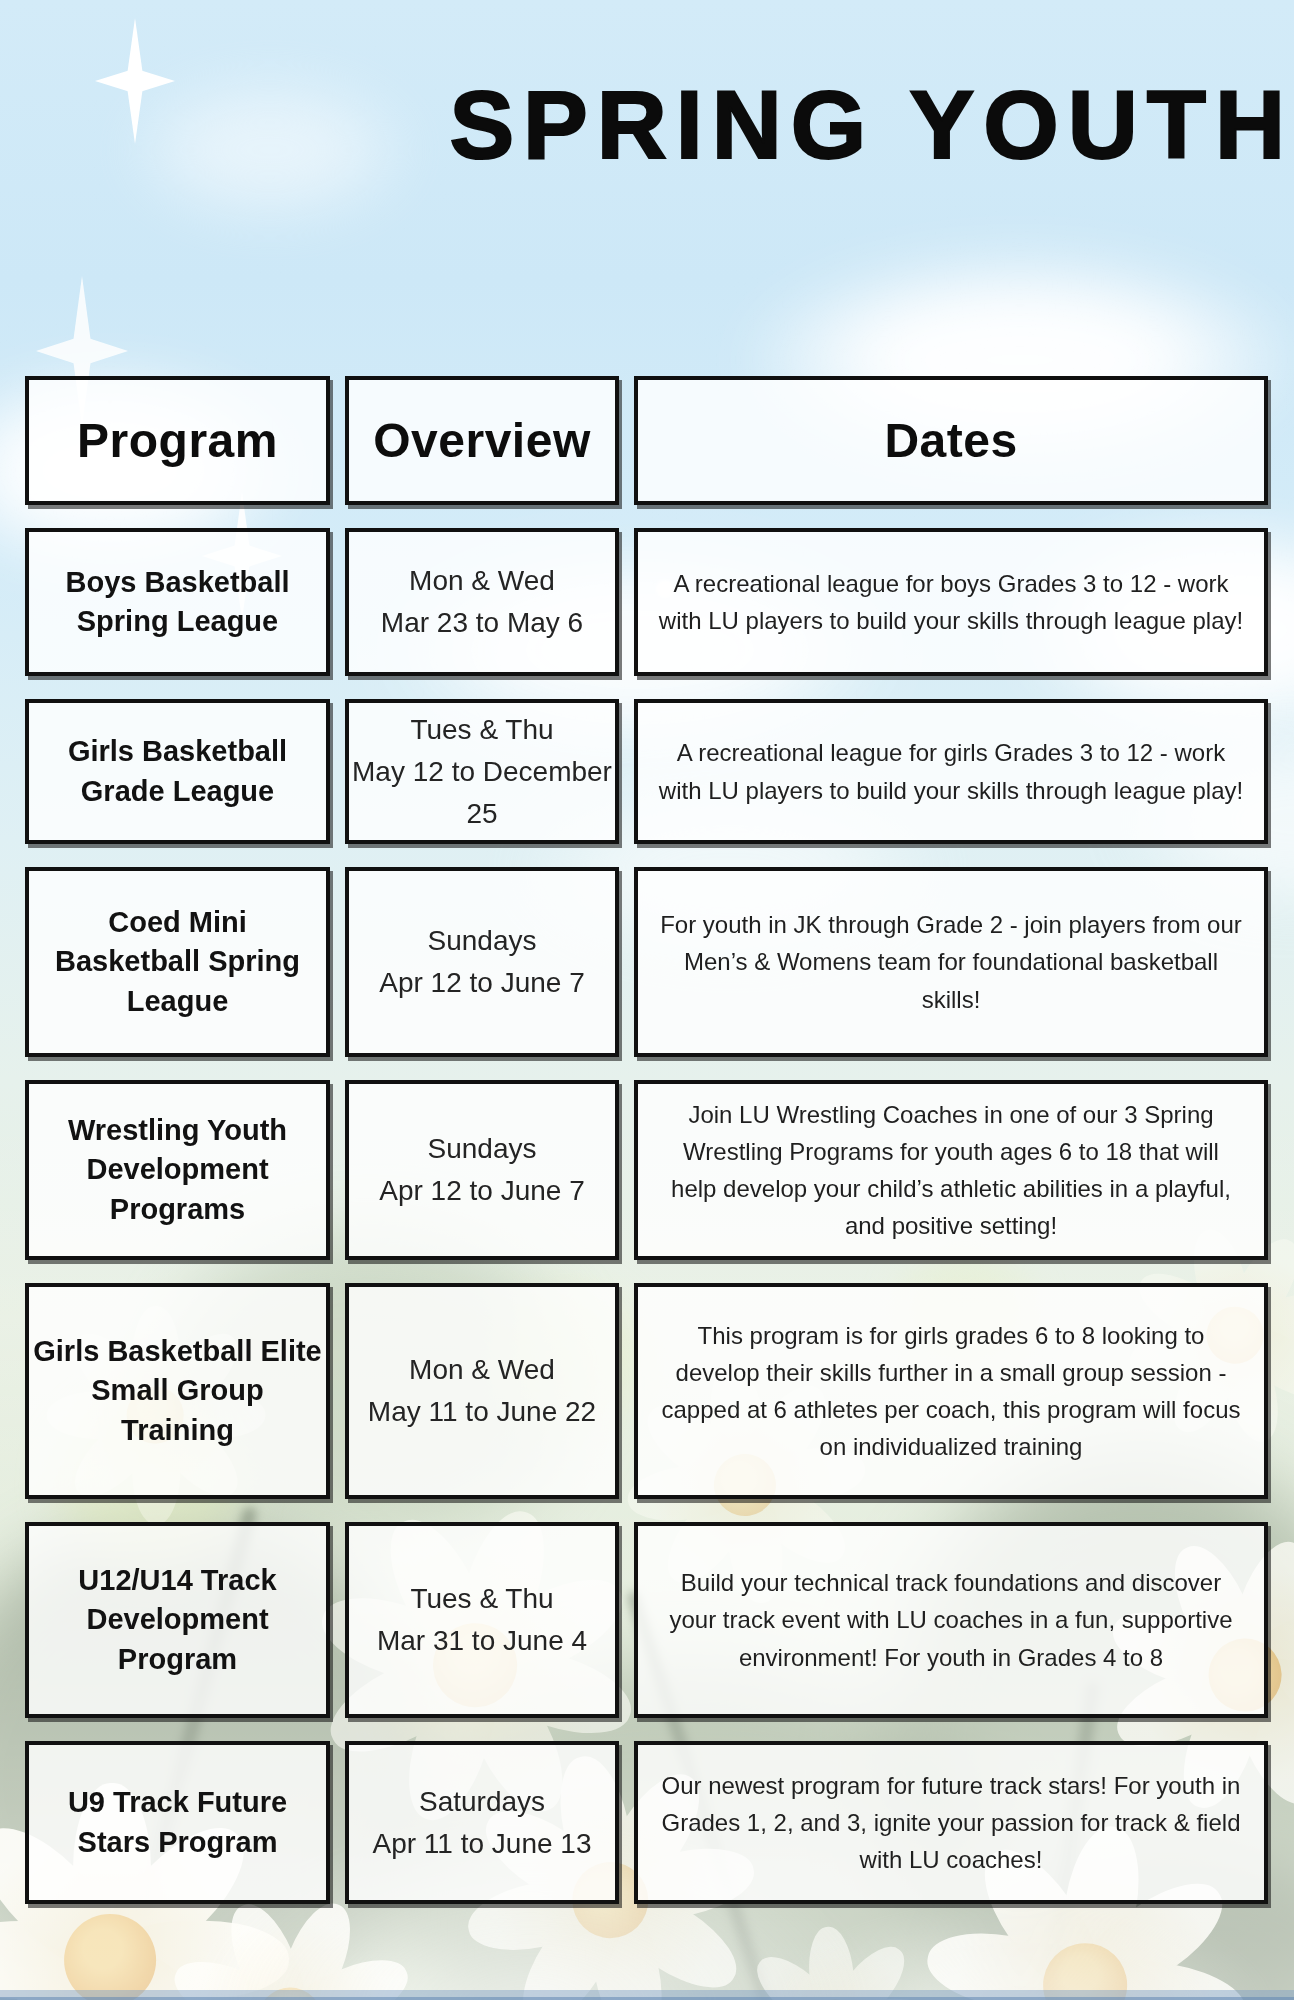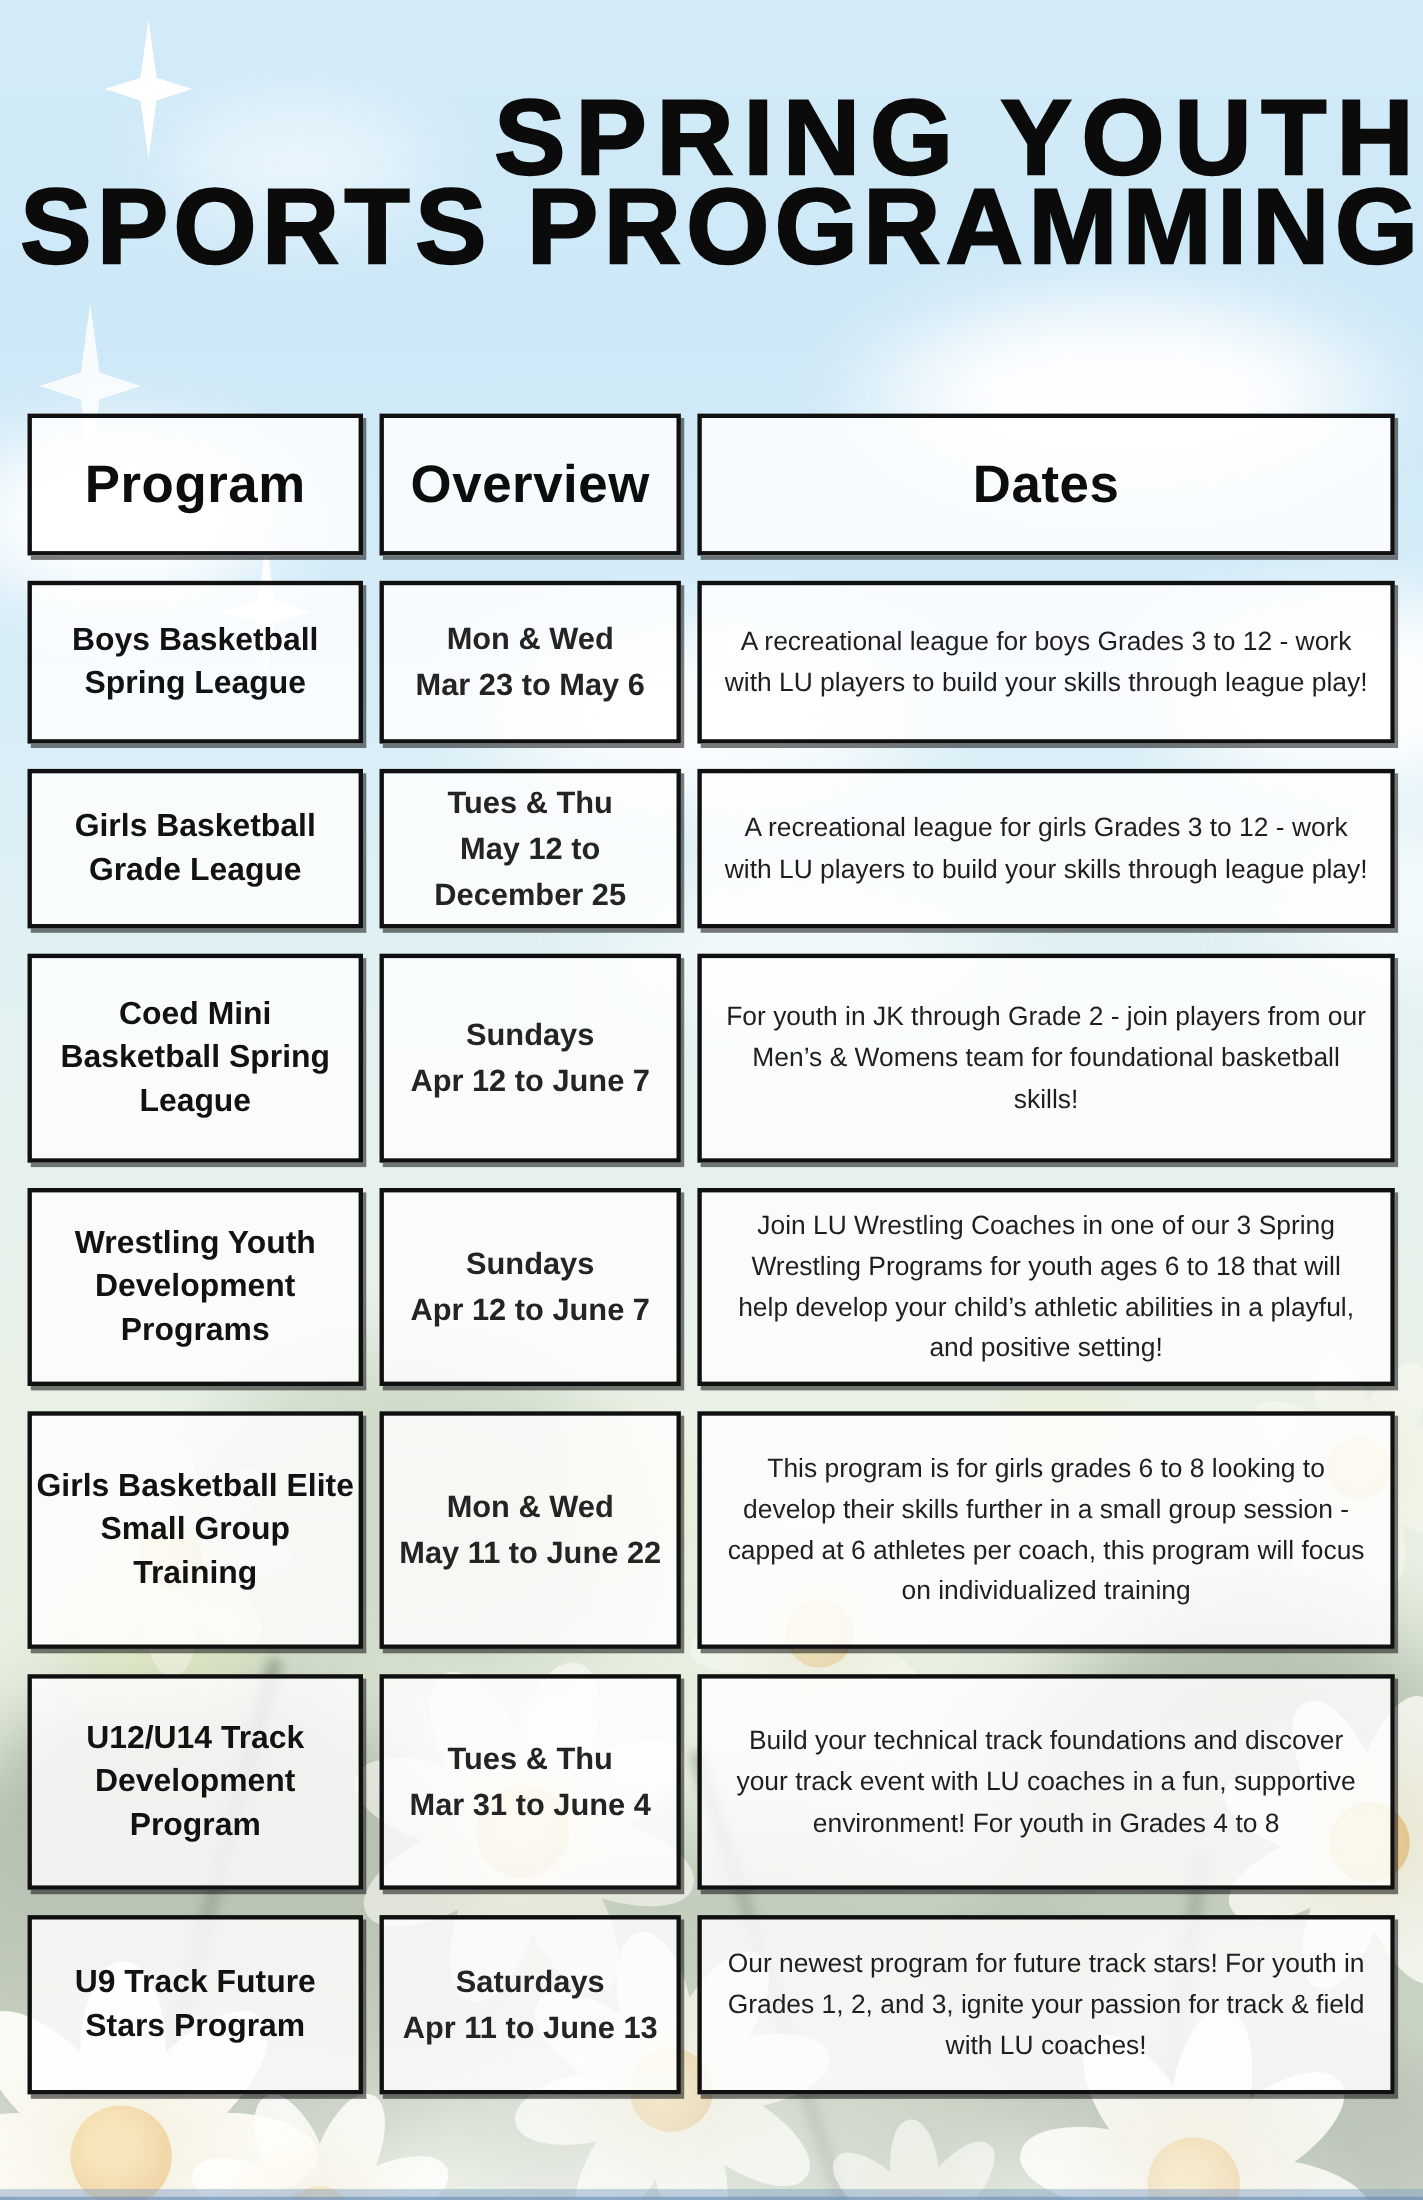--- a/index.html
+++ b/index.html
@@ -38,21 +38,21 @@
   .grid{position:absolute;left:25px;top:376px;width:1243px;display:grid;
     grid-template-columns:305px 274px 634px;
     grid-template-rows:129px 148px 145px 190px 180px 216px 196px 163px;
     column-gap:15px;row-gap:23px;}
   .cell{background:rgba(255,255,255,.8);border:4px solid #101010;
     box-shadow:3px 4px 0 rgba(15,15,15,.55);
     display:flex;flex-direction:column;align-items:center;justify-content:center;
     text-align:center;color:#151515;}
   .hdr{font-size:48px;font-weight:700;letter-spacing:.5px;color:#0d0d0d;}
   .prog{font-size:29px;font-weight:700;line-height:1.35;padding:0 4px;color:#121212;}
-  .dates{font-size:28px;font-weight:700;line-height:1.5;color:#242424;justify-content:center;}
+  .dates{font-size:28px;font-weight:400;line-height:1.5;color:#242424;justify-content:center;}
   .ovw{font-size:24px;font-weight:400;line-height:1.55;color:#1f1f1f;padding:0 20px;}
 </style>
 </head>
 <body>
 
 <div class="page">
 
   <div class="cloud" style="left:620px;top:200px;width:800px;height:320px;"></div>
   <div class="cloud" style="left:-160px;top:320px;width:540px;height:300px;"></div>
   <div class="cloud" style="left:280px;top:500px;width:720px;height:300px;opacity:.9;"></div>
@@ -183,21 +183,20 @@
   <div class="glow" style="left:760px;top:1900px;width:520px;height:220px;opacity:.5;"></div>
 
   <div class="spark" style="left:95px;top:18px;width:80px;height:126px;"></div>
   <div class="spark" style="left:36px;top:276px;width:92px;height:150px;opacity:.85;"></div>
   <div class="spark" style="left:202px;top:492px;width:80px;height:128px;opacity:.9;"></div>
   <div class="dot" style="left:656px;top:580px;width:18px;height:18px;"></div>
   <div class="dot" style="left:158px;top:620px;width:12px;height:12px;"></div>
 
   <h1 class="title">
     <span class="t t1">SPRING YOUTH</span>
-    <span class="t t2">SPORTS PROGRAMMING</span>
   </h1>
 
   <div class="grid">
     <div class="cell hdr">
         <span>Program</span>
       </div>
     <div class="cell hdr">
         <span>Overview</span>
       </div>
     <div class="cell hdr">

